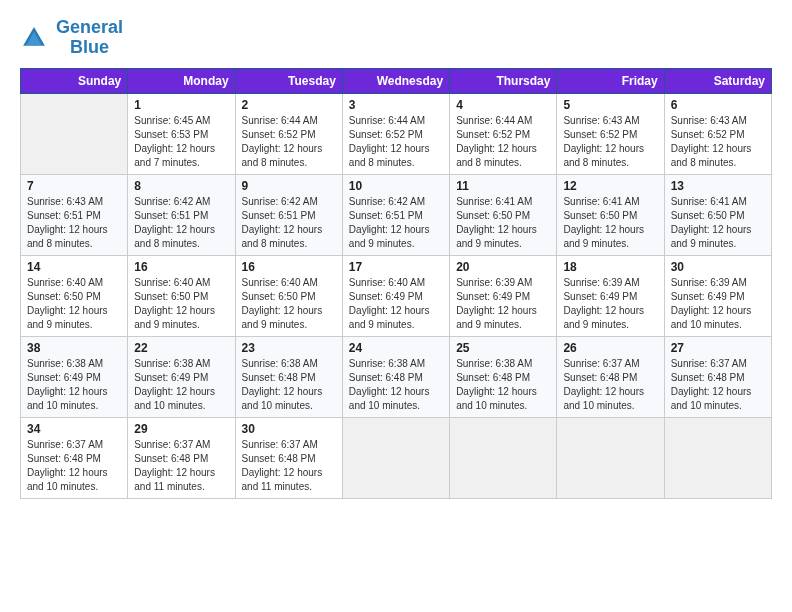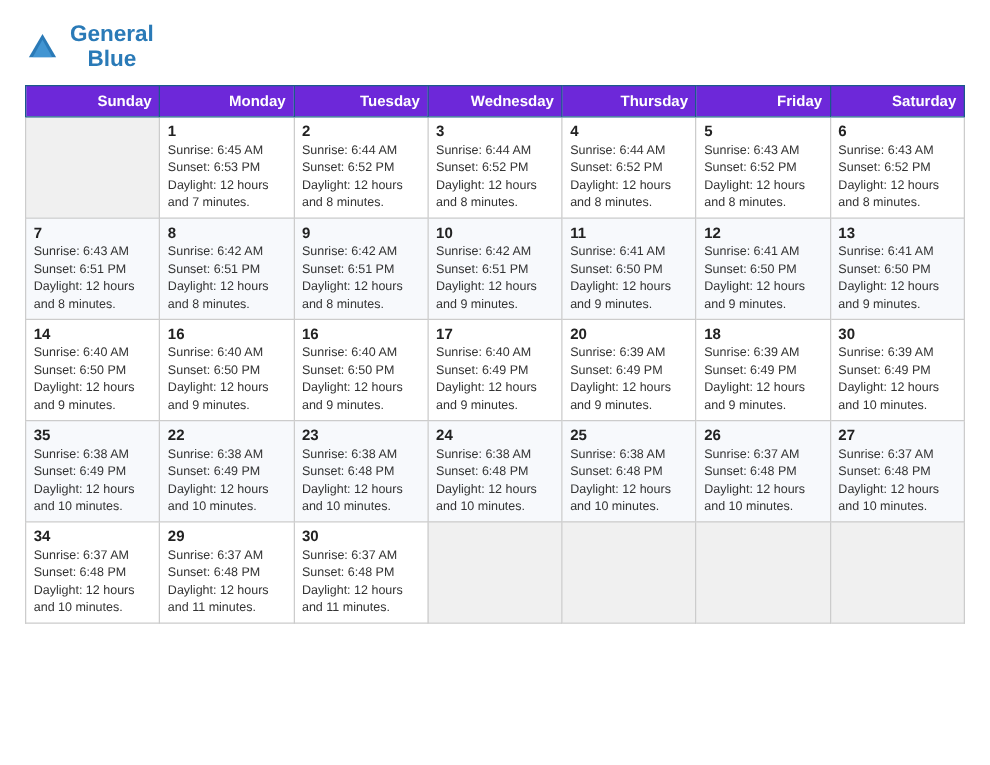--- a/index.html
+++ b/index.html
@@ -210,21 +210,21 @@
             <span class="day-number">18</span>
             <div class="day-info">Sunrise: 6:39 AM<br>Sunset: 6:49 PM<br>Daylight: 12 hours<br>and 9 minutes.</div>
           </td>
           <td>
             <span class="day-number">30</span>
             <div class="day-info">Sunrise: 6:39 AM<br>Sunset: 6:49 PM<br>Daylight: 12 hours<br>and 10 minutes.</div>
           </td>
         </tr>
         <tr class="week-row">
           <td>
-            <span class="day-number">35</span>
+            <span class="day-number">38</span>
             <div class="day-info">Sunrise: 6:38 AM<br>Sunset: 6:49 PM<br>Daylight: 12 hours<br>and 10 minutes.</div>
           </td>
           <td>
             <span class="day-number">22</span>
             <div class="day-info">Sunrise: 6:38 AM<br>Sunset: 6:49 PM<br>Daylight: 12 hours<br>and 10 minutes.</div>
           </td>
           <td>
             <span class="day-number">23</span>
             <div class="day-info">Sunrise: 6:38 AM<br>Sunset: 6:48 PM<br>Daylight: 12 hours<br>and 10 minutes.</div>
           </td>

